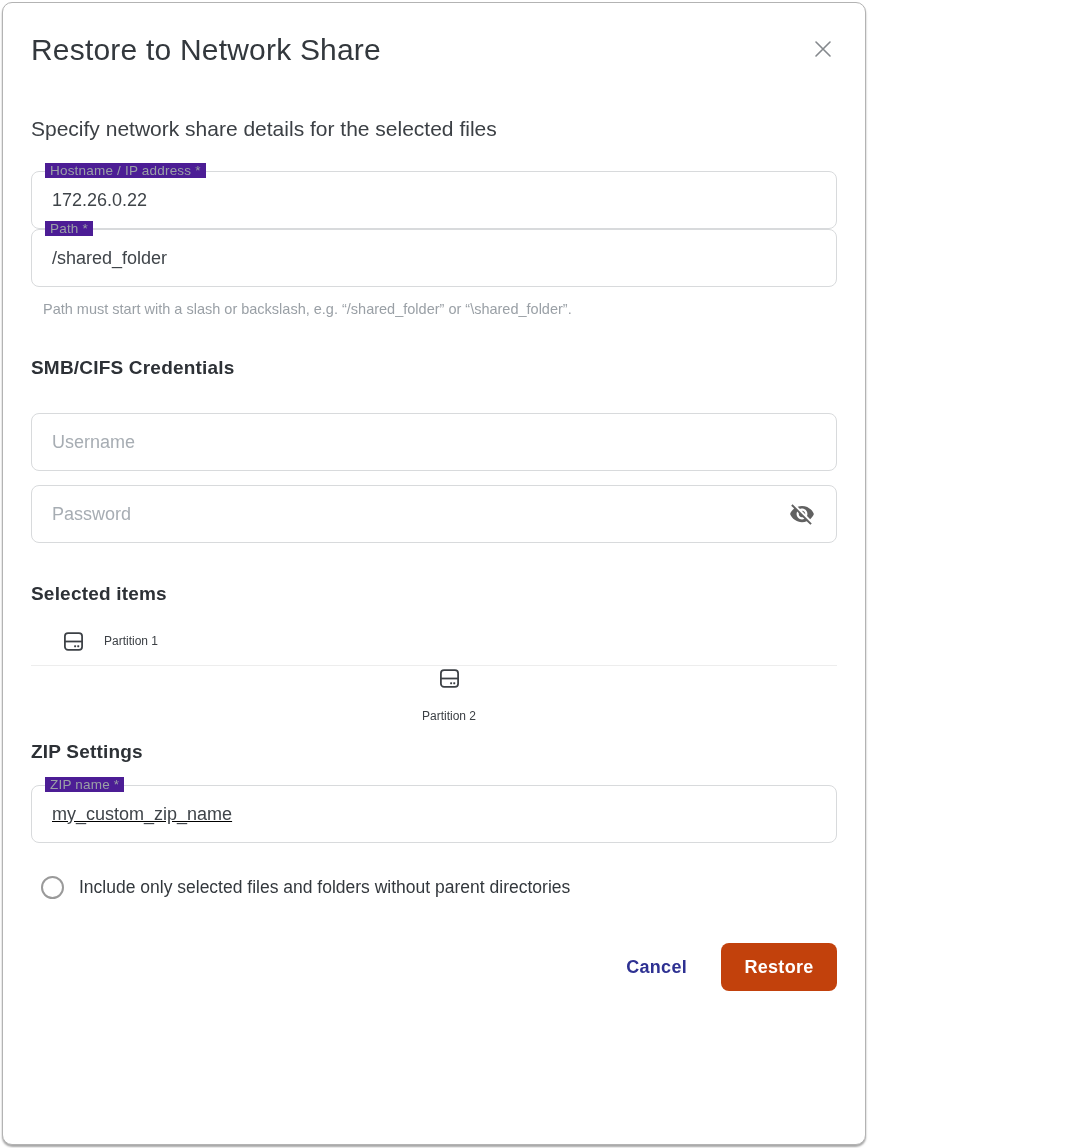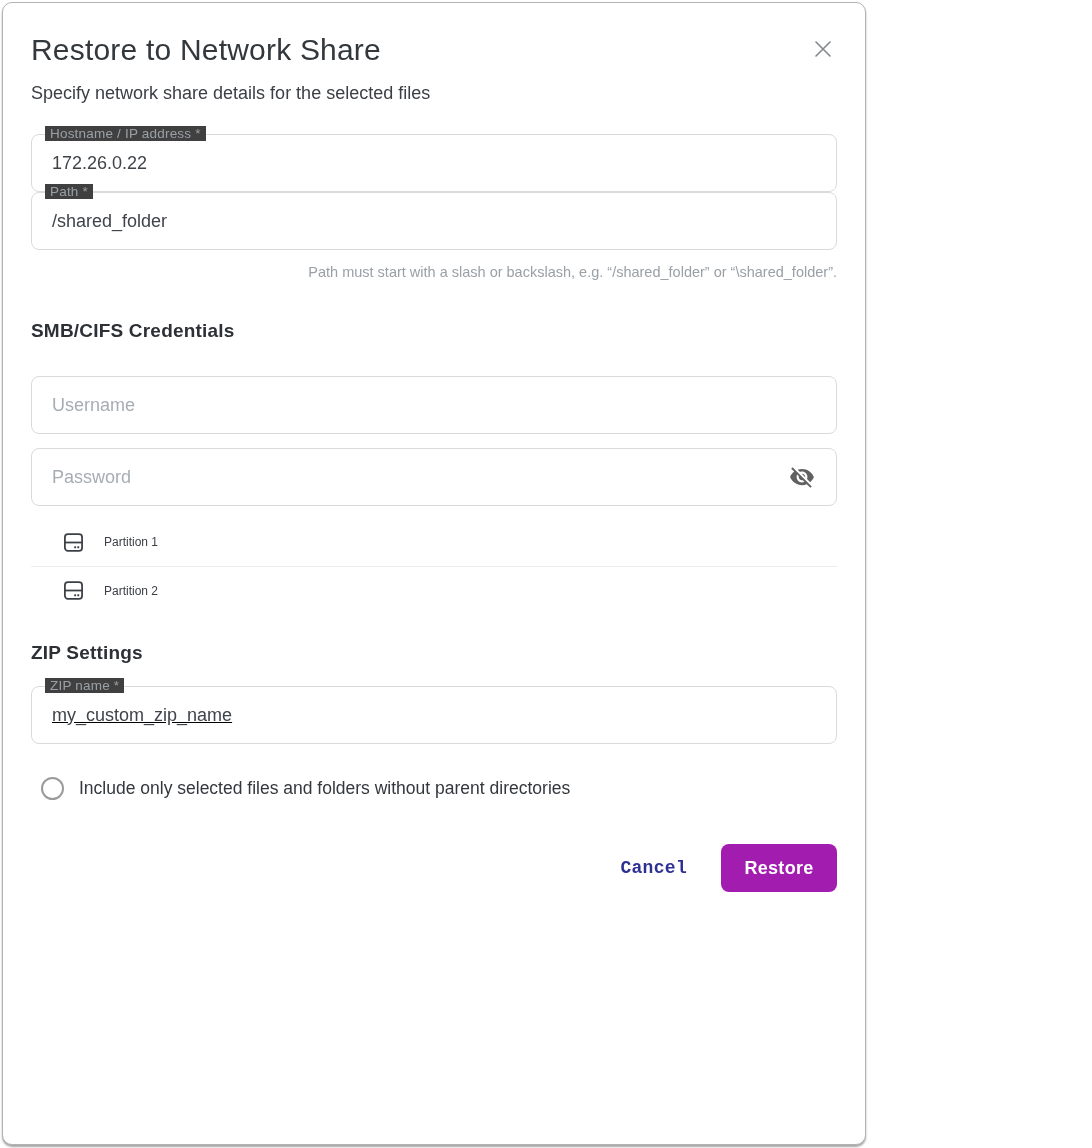--- a/index.html
+++ b/index.html
@@ -6,57 +6,57 @@
   html, body { width: 1092px; height: 1148px; background: #ffffff; font-family: "Liberation Sans", sans-serif; }
   .modal {
     position: absolute; left: 2px; top: 2px; width: 864px; height: 1143px;
     background: #fff; border: 1px solid #b3b3b3; border-radius: 10px;
     box-shadow: 0 2px 2px rgba(0,0,0,0.35);
     padding: 30px 28px 28px 28px; overflow: hidden;
   }
   .header-row { display: flex; align-items: flex-start; }
   .dialog-title { flex: 1; font-size: 30px; font-weight: 400; color: #33383d; letter-spacing: 0.2px; }
   .close-btn { width: 28px; height: 28px; cursor: pointer; margin-top: 2px; flex: none; }
-  .subtitle { margin-top: 16px; font-size: 18px; color: #3c4045; }
+  .subtitle { margin-top: 50px; font-size: 21px; color: #3c4045; }
   .section-heading { margin-top: 40px; font-size: 19px; font-weight: 700; color: #2d3136; letter-spacing: 0.2px; }
 
   .tf { position: relative; border: 1px solid #d8dadc; border-radius: 8px; height: 58px;
         display: flex; align-items: center; padding: 0 20px; background: #fff; }
-  .tf-label { position: absolute; top: -9px; left: 13px; background: #404040; padding: 0 5px;
+  .tf-label { position: absolute; top: -9px; left: 13px; background: #4c1d95; padding: 0 5px;
         font-size: 13.5px; color: #9aa0a6; letter-spacing: 0.2px; }
   .tf input { border: none; outline: none; width: 100%; font-size: 18px; color: #3f4449; background: transparent;
         font-family: "Liberation Sans", sans-serif; }
   .tf input::placeholder { color: #a7adb3; opacity: 1; }
   .mt-30 { margin-top: 30px; }
   .mt-24 { }
   .mt-34 { margin-top: 34px; }
   .mt-14 { margin-top: 14px; }
   .mt-22 { margin-top: 22px; text-decoration: underline; }
-  .helper-text { margin-top: 14px; padding-left: 12px; font-size: 14.5px; color: #9aa0a6; text-align: right; }
+  .helper-text { margin-top: 14px; padding-left: 12px; font-size: 14.5px; color: #9aa0a6; }
 
   .eye-btn { flex: none; width: 28px; height: 28px; cursor: pointer; display: flex; align-items: center; justify-content: center; }
 
   .items-list { margin-top: 12px; }
   .list-item { display: flex; align-items: center; gap: 18px; height: 48px; padding-left: 30px; }
-  .list-item + .list-item { border-top: 1px solid #ededed; }
+  .list-item + .list-item { border-top: 1px solid #ededed; flex-direction: column; }
   .item-label { font-size: 12px; color: #3c4045; }
   .item-icon { flex: none; display: flex; }
 
   .radio-group { margin-top: 24px; }
   .radio-row { display: flex; align-items: center; gap: 15px; height: 40px; padding-left: 10px; cursor: pointer; }
   .radio-circle { flex: none; width: 23px; height: 23px; border-radius: 50%; border: 2px solid #2e3192;
         display: flex; align-items: center; justify-content: center; background: #fff; }
   .radio-circle.off { border-color: #9a9a9a; }
   .radio-dot { width: 11px; height: 11px; border-radius: 50%; background: #2e3192; }
   .radio-label { font-size: 17.5px; color: #33383d; }
 
   .footer { margin-top: 36px; display: flex; justify-content: flex-end; align-items: center; gap: 34px; }
-  .cancel-btn { background: none; border: none; font-family: Liberation Mono, monospace;
+  .cancel-btn { background: none; border: none; font-family: Liberation Sans, sans-serif;
         font-size: 18px; font-weight: 700; color: #2e3192; cursor: pointer; letter-spacing: 0.3px; }
-  .restore-btn { background: #a21caf; border: none; border-radius: 8px; min-width: 116px; height: 48px;
+  .restore-btn { background: #c2410c; border: none; border-radius: 8px; min-width: 116px; height: 48px;
         font-family: "Liberation Sans", sans-serif; font-size: 18px; font-weight: 700; color: #ffffff;
         cursor: pointer; padding: 0 22px; letter-spacing: 0.3px; }
 </style>
 </head>
 <body>
 
 <div class="modal">
 
   <div class="header-row">
     <h1 class="dialog-title">Restore to Network Share</h1>
@@ -90,20 +90,21 @@
 
   <div class="tf mt-14">
     <input type="password" placeholder="Password" style="">
     <span class="eye-btn">
       <svg width="26" height="26" viewBox="0 0 24 24" fill="#616161">
         <path d="M12 7c2.76 0 5 2.24 5 5 0 .65-.13 1.26-.36 1.83l2.92 2.92c1.51-1.26 2.7-2.89 3.43-4.75-1.73-4.39-6-7.5-11-7.5-1.4 0-2.74.25-3.98.7l2.16 2.16C10.74 7.13 11.35 7 12 7zM2 4.27l2.28 2.28.46.46C3.08 8.3 1.78 10.02 1 12c1.73 4.39 6 7.5 11 7.5 1.55 0 3.03-.3 4.38-.84l.42.42L19.73 22 21 20.73 3.27 3 2 4.27zM7.53 9.8l1.55 1.55c-.05.21-.08.43-.08.65 0 1.66 1.34 3 3 3 .22 0 .44-.03.65-.08l1.55 1.55c-.67.33-1.41.53-2.2.53-2.76 0-5-2.24-5-5 0-.79.2-1.53.53-2.2zm4.31-.78l3.15 3.15.02-.16c0-1.66-1.34-3-3-3l-.17.01z"></path>
       </svg>
     </span>
   </div>
 
+  <h2 class="section-heading">Selected items</h2>
 
   <div class="items-list">
     <div class="list-item">
       <span class="item-icon">
         <svg width="25" height="25" viewBox="0 0 24 24" fill="none">
           <rect x="3.75" y="4" width="16.5" height="16" rx="3" stroke="#3c4045" stroke-width="1.7"></rect>
           <path d="M3.75 12h16.5" stroke="#3c4045" stroke-width="1.7"></path>
           <rect x="12.6" y="15.6" width="1.9" height="1.9" rx="0.4" fill="#3c4045"></rect>
           <rect x="15.6" y="15.6" width="1.9" height="1.9" rx="0.4" fill="#3c4045"></rect>
         </svg>

